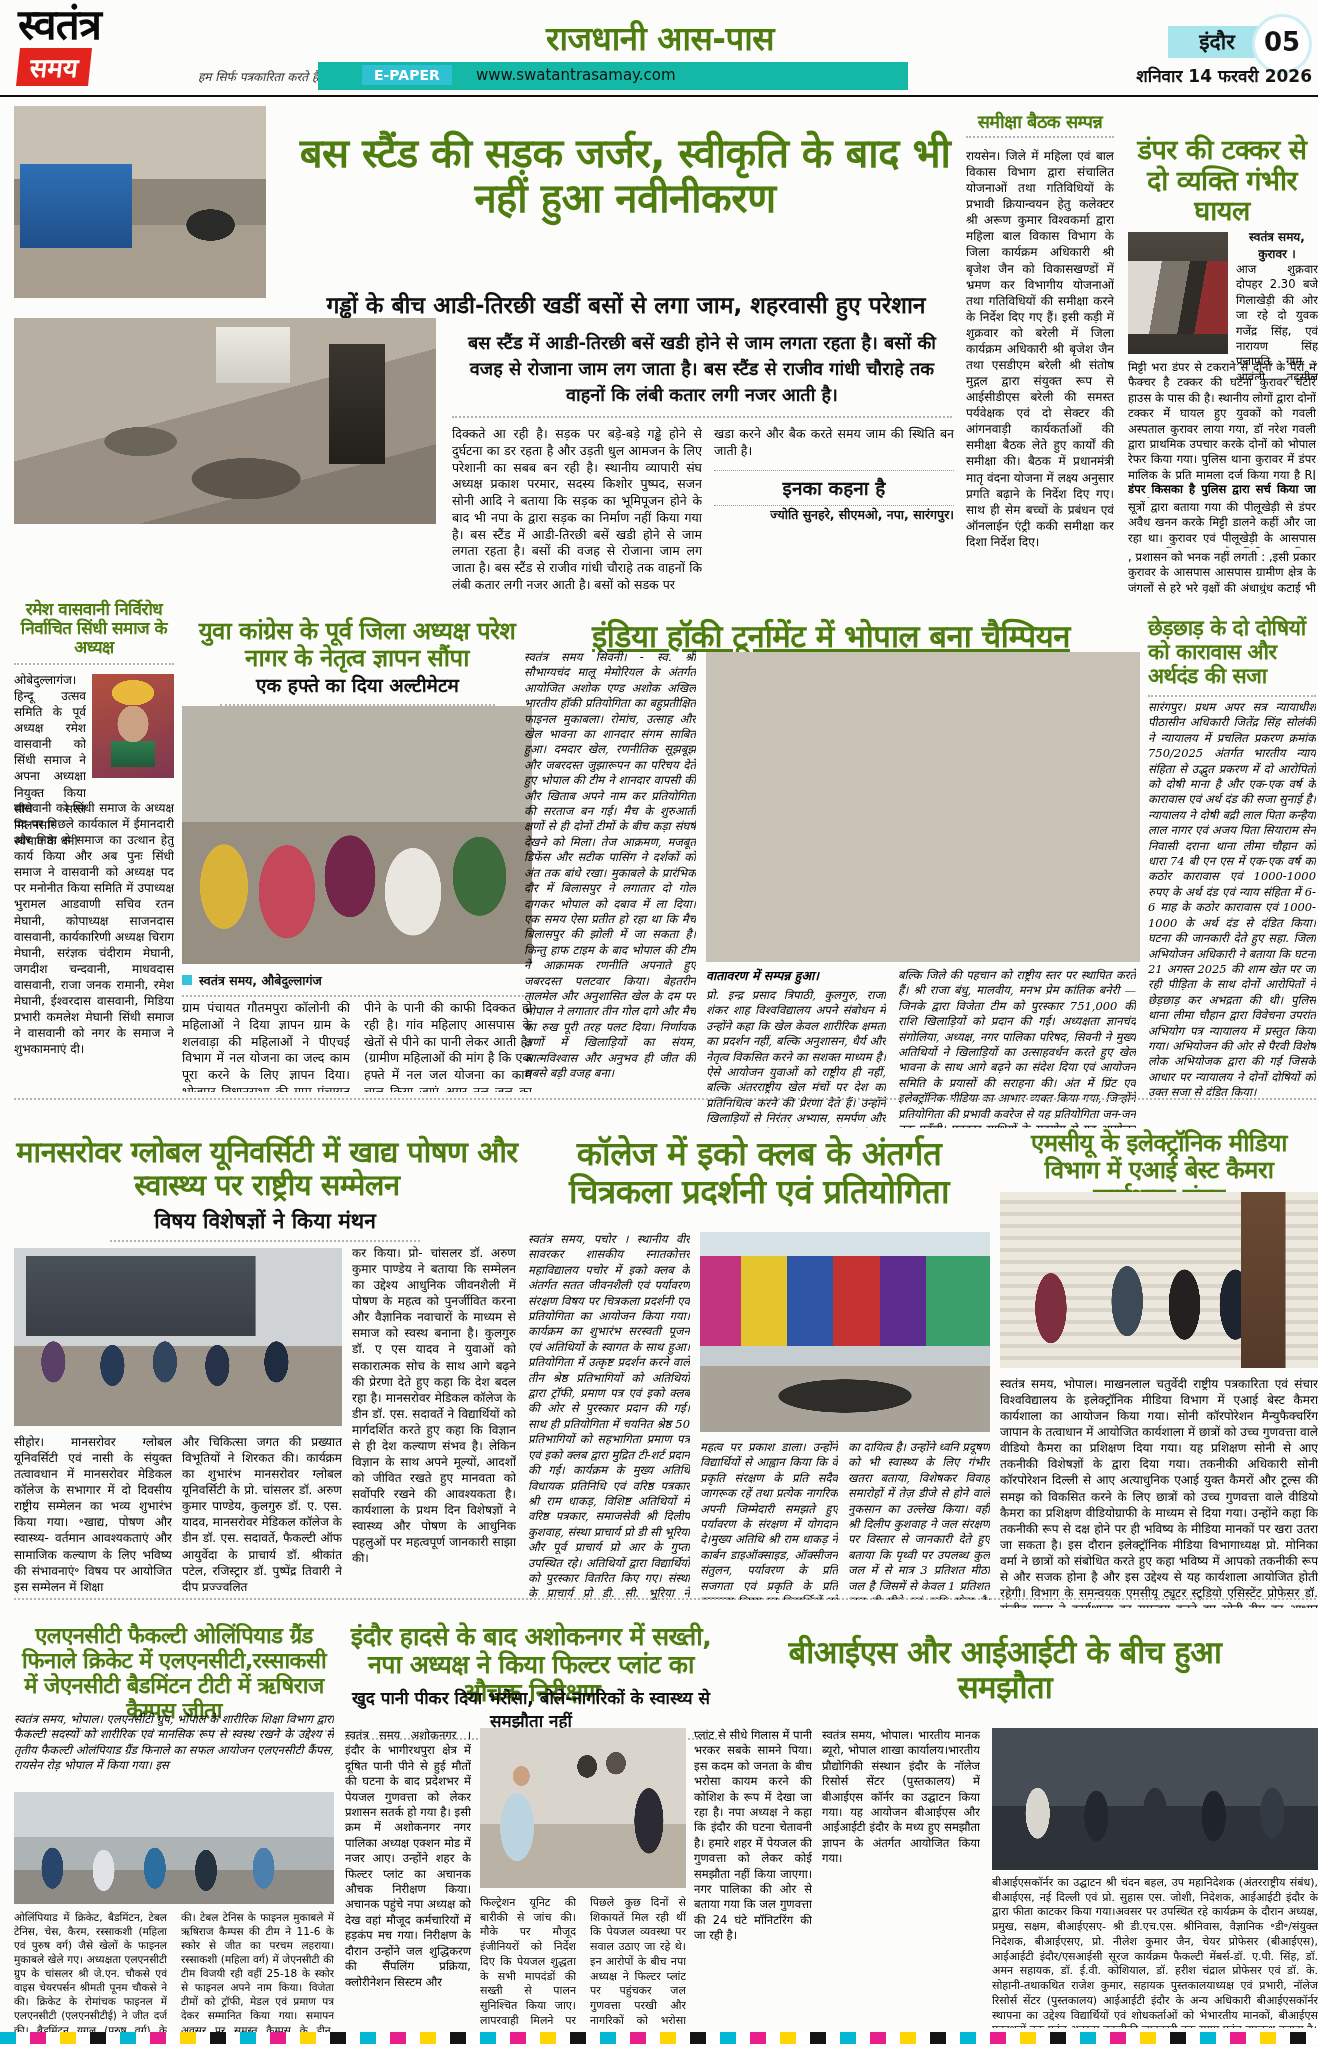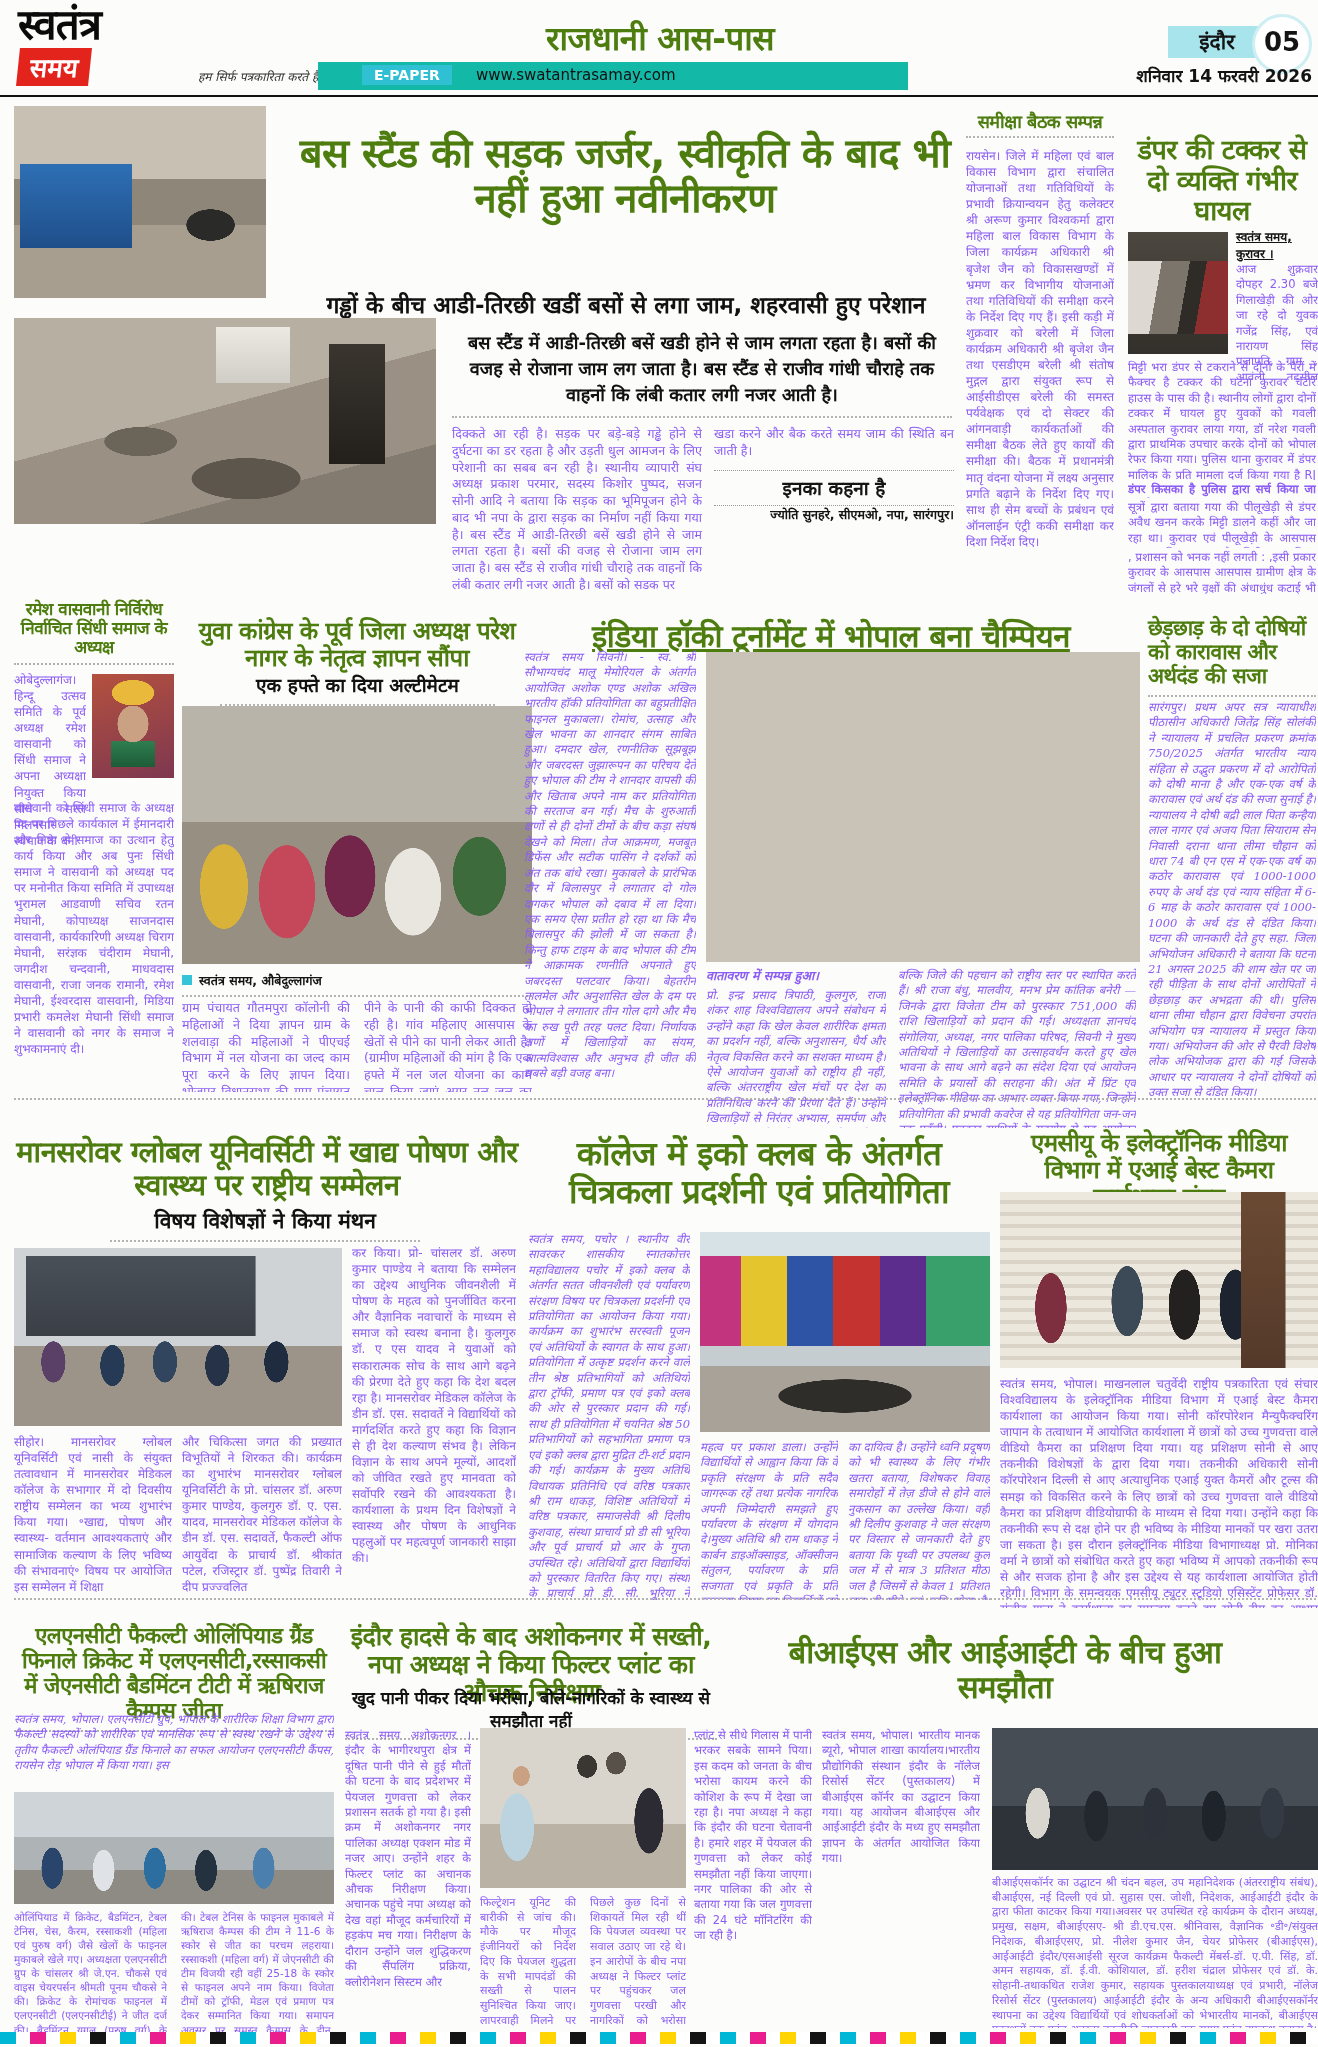--- a/index.html
+++ b/index.html
@@ -1,21 +1,21 @@
 <!DOCTYPE html>
 <html lang="hi"><head>
 <meta charset="utf-8">
 <style>
   html,body{margin:0;padding:0;background:#6e6e6e;}
   .page{position:relative;width:1318px;height:2047px;margin:0 auto;background:#fcfcfa;
         font-family:"DejaVu Sans","Liberation Sans",sans-serif;color:#141414;overflow:hidden;}
   .abs{position:absolute;}
   .hl{font-weight:700;text-align:center;line-height:1.13;color:#4d7c0f;letter-spacing:-0.5px;}
   .sub{font-weight:700;text-align:center;color:#111;}
-  .bt{font-size:12.5px;line-height:1.34;text-align:justify;color:#8b5cf6;overflow:hidden;}
+  .bt{font-size:12.5px;line-height:1.34;text-align:justify;color:#000000;overflow:hidden;}
   .it{font-style:italic;font-family:"DejaVu Serif","Liberation Serif",serif;}
   .dot{border-bottom:2px dotted #b3b3b3;}
   .ph{position:absolute;overflow:hidden;background:#c9c2b6;}
   .cap{font-size:12.5px;font-weight:700;}
   .bullet{display:inline-block;width:10px;height:10px;background:#35c4d7;margin-right:7px;}
   .colrow{display:flex;gap:14px;}
   .qhead{font-weight:700;text-align:center;font-size:19px;padding:4px 0;border-top:1px dotted #9a9a9a;border-bottom:1px dotted #9a9a9a;}
   .attrib{font-weight:700;text-align:right;font-size:12.5px;}
   .rule-black{background:#111;}
 </style>
@@ -69,21 +69,21 @@
     <div class="abs hl dot" style="left:966px;top:112px;width:148px;font-size:18px;padding-bottom:4px;left:966px;">समीक्षा बैठक सम्पन्न</div>
     <div class="abs bt" style="left:966px;top:148px;width:148px;height:440px;font-size:12px;">रायसेन। जिले में महिला एवं बाल विकास विभाग द्वारा संचालित योजनाओं तथा गतिविधियों के प्रभावी क्रियान्वयन हेतु कलेक्टर श्री अरूण कुमार विश्वकर्मा द्वारा महिला बाल विकास विभाग के जिला कार्यक्रम अधिकारी श्री बृजेश जैन को विकासखण्डों में भ्रमण कर विभागीय योजनाओं तथा गतिविधियों की समीक्षा करने के निर्देश दिए गए हैं। इसी कड़ी में शुक्रवार को बरेली में जिला कार्यक्रम अधिकारी श्री बृजेश जैन तथा एसडीएम बरेली श्री संतोष मुद्गल द्वारा संयुक्त रूप से आईसीडीएस बरेली की समस्त पर्यवेक्षक एवं दो सेक्टर की आंगनवाड़ी कार्यकर्ताओं की समीक्षा बैठक लेते हुए कार्यों की समीक्षा की। बैठक में प्रधानमंत्री मातृ वंदना योजना में लक्ष्य अनुसार प्रगति बढ़ाने के निर्देश दिए गए। साथ ही सेम बच्चों के प्रबंधन एवं ऑनलाईन एंट्री ककी समीक्षा कर दिशा निर्देश दिए।</div>
   </section>
 
   <section>
     <h2 class="abs hl" style="left:1128px;top:113px;width:188px;font-size:27px;">डंपर की टक्कर से दो व्यक्ति गंभीर घायल</h2>
     <div class="ph" style="left:1128px;top:232px;width:100px;height:122px;background:
       linear-gradient(100deg,#ddd9d2 0 30%,#7b756c 30% 55%,#2f2c28 55% 70%,#8d2f2f 70% 100%) 0 60%/100% 60% no-repeat,
       linear-gradient(#4c473f,#332f2a);"></div>
     <div class="abs" style="left:1236px;top:228px;width:82px;">
-      <div style="font-weight:700;font-size:12px;text-decoration:underline;">स्वतंत्र समय, कुरावर ।</div>
+      <div style="font-weight:700;font-size:12px;text-align:center;">स्वतंत्र समय, कुरावर ।</div>
       <div class="bt" style="font-size:11.5px;height:118px;">आज शुक्रवार दोपहर 2.30 बजे गिलाखेड़ी की ओर जा रहे दो युवक गजेंद्र सिंह, एवं नारायण सिंह प्रजापति, ग्राम , आवंली तहसील नरसिंहगढ़ के निवासी है। जो गिलाखेड़ी की ओर जा रहे थे सामने से</div>
     </div>
     <div class="abs bt" style="left:1128px;top:360px;width:188px;height:120px;font-size:11.5px;">मिट्टी भरा डंपर से टकराने से दोनों के पैरों में फैक्चर है टक्कर की घटना कुरावर चटोरे हाउस के पास की है। स्थानीय लोगों द्वारा दोनों टक्कर में घायल हुए युवकों को गवली अस्पताल कुरावर लाया गया, डॉ नरेश गवली द्वारा प्राथमिक उपचार करके दोनों को भोपाल रेफर किया गया। पुलिस थाना कुरावर में डंपर मालिक के प्रति मामला दर्ज किया गया है RJ 17 GP,1026 डंपर बेरसिया भोपाल का बताया जा रहा है।</div>
     <div class="abs bt" style="left:1128px;top:482px;width:188px;height:16px;font-size:11.5px;font-weight:700;">डंपर किसका है पुलिस द्वारा सर्च किया जा रहा है।</div>
     <div class="abs bt" style="left:1128px;top:500px;width:188px;height:48px;font-size:11.5px;">सूत्रों द्वारा बताया गया की पीलूखेड़ी से डंपर अवैध खनन करके मिट्टी डालने कहीं और जा रहा था। कुरावर एवं पीलूखेड़ी के आसपास खनन माफिया द्वारा अवैध मिट्टी खनन किया जाता है।</div>
     <div class="abs bt" style="left:1128px;top:550px;width:188px;height:44px;font-size:11.5px;">, प्रशासन को भनक नहीं लगती : ,इसी प्रकार कुरावर के आसपास आसपास ग्रामीण क्षेत्र के जंगलों से हरे भरे वृक्षों की अंधाधुंध कटाई भी जारी है स्थानीय लोग एवं संबंधित प्रशासनिक विभाग मूक दर्शक बने हुए हैं।</div>
   </section>
 
   <section>
     <div class="abs hl dot" style="left:14px;top:600px;width:160px;font-size:17px;padding-bottom:5px;">रमेश वासवानी निर्विरोध निर्वाचित सिंधी समाज के अध्यक्ष</div>

